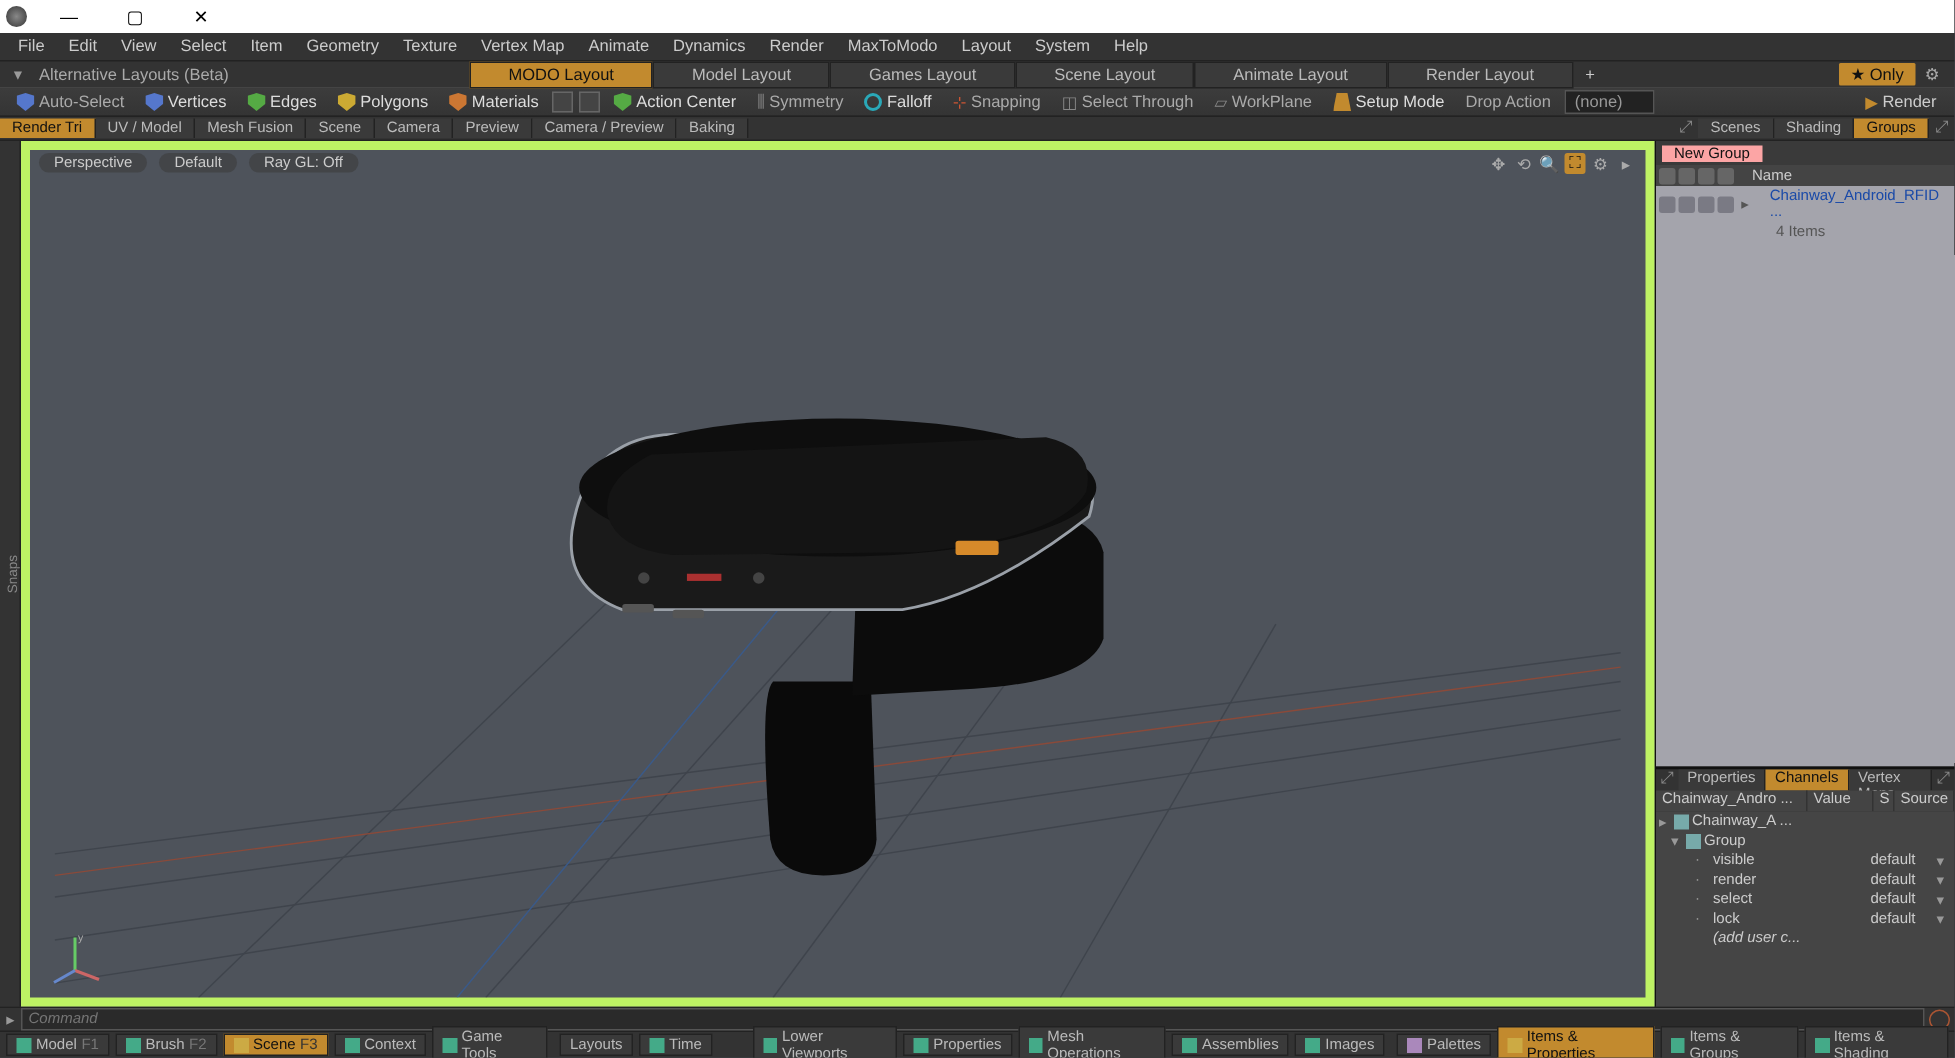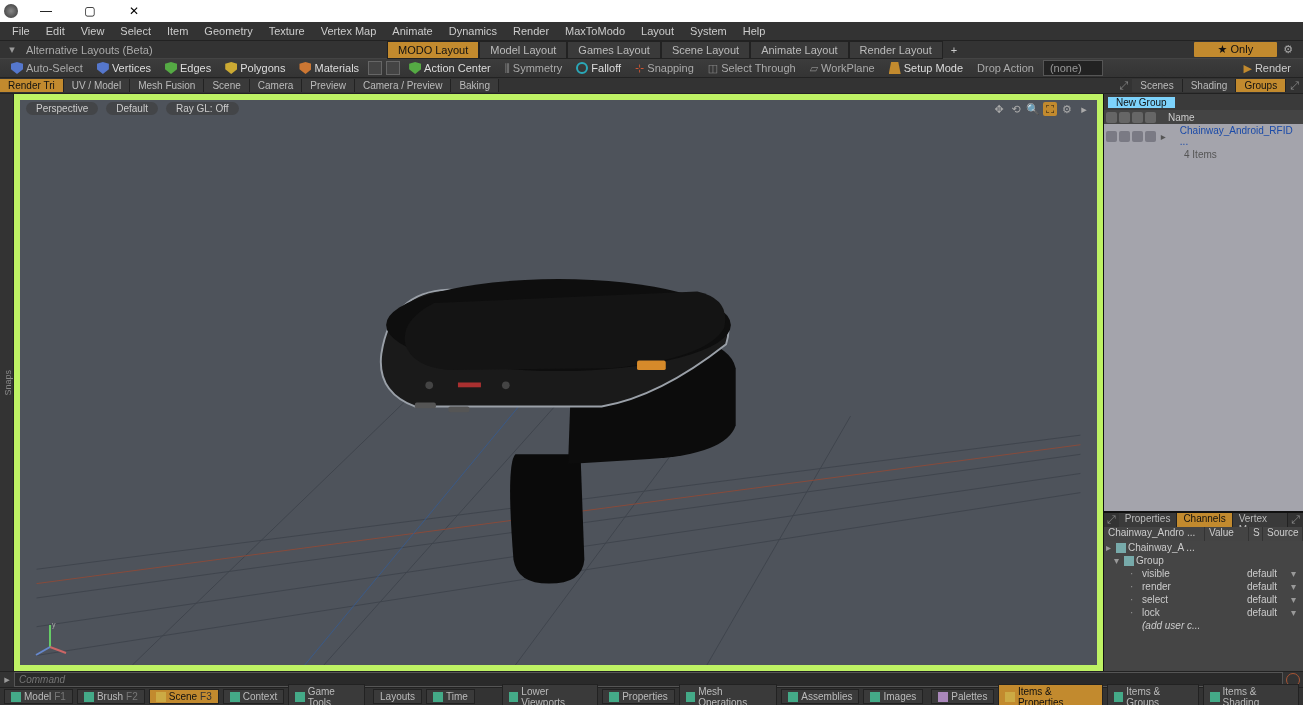--- a/index.html
+++ b/index.html
@@ -7,24 +7,24 @@
 .titlebar { height:22px; background:#fff; color:#000; display:flex; align-items:center; padding:0 4px; }
 .titlebar .logo { width:14px; height:14px; background:radial-gradient(circle,#888,#333); border-radius:50%; margin-right:6px; }
 .titlebar .title { flex:1; font-size:11px; }
 .titlebar .winbtn { width:44px; text-align:center; font-size:12px; cursor:pointer; }
 .menubar { height:18px; background:#333; display:flex; align-items:center; padding:0 4px; gap:0; }
 .menubar .mitem { padding:0 8px; color:#ccc; cursor:pointer; font-size:11px; }
 .layoutbar { height:18px; background:#333; display:flex; align-items:center; padding:0 4px; border-top:1px solid #222; }
 .layoutbar .dd { width:16px; text-align:center; color:#999; }
 .layoutbar .alt { color:#aaa; font-size:11px; padding:0 6px; }
 .layoutbar .spacer { flex:1; }
-.layoutbar .tab { padding:2px 10px; background:#3a3a3a; color:#bbb; font-size:11px; border:1px solid #222; cursor:pointer; }
+.layoutbar .tab { padding:2px 25px; background:#3a3a3a; color:#bbb; font-size:11px; border:1px solid #222; cursor:pointer; }
 .layoutbar .tab.active { background:#c28a2e; color:#111; }
 .layoutbar .plus { padding:2px 8px; color:#ccc; cursor:pointer; }
-.layoutbar .only { background:#c28a2e; color:#111; padding:1px 24px; border-radius:1px; }
+.layoutbar .only { background:#c28a2e; color:#111; padding:1px 8px; border-radius:1px; }
 .layoutbar .gear { padding:0 6px; color:#aaa; }
 .toolbar { height:20px; background:linear-gradient(#3c3c3c,#343434); display:flex; align-items:center; padding:0 6px; gap:4px; border-top:1px solid #444; border-bottom:1px solid #222; }
 .toolbar .tbtn { display:flex; align-items:center; gap:3px; padding:0 5px; color:#aaa; font-size:11px; cursor:pointer; }
 .toolbar .tbtn.on { color:#ddd; }
 .tico { width:12px; height:12px; display:inline-block; }
 .shield-b{background:#5577cc;clip-path:polygon(50% 0,100% 15%,100% 60%,50% 100%,0 60%,0 15%);}
 .shield-g{background:#55aa44;clip-path:polygon(50% 0,100% 15%,100% 60%,50% 100%,0 60%,0 15%);}
 .shield-y{background:#ccaa33;clip-path:polygon(50% 0,100% 15%,100% 60%,50% 100%,0 60%,0 15%);}
 .shield-o{background:#cc7733;clip-path:polygon(50% 0,100% 15%,100% 60%,50% 100%,0 60%,0 15%);}
 .toolbar .sq { width:14px;height:14px;background:#444;border:1px solid #666; }
@@ -45,21 +45,21 @@
 .vp-tr { position:absolute; top:2px; right:6px; display:flex; gap:3px; }
 .vp-tr .ic { width:14px;height:14px; color:#aaa; font-size:11px; display:flex;align-items:center;justify-content:center; cursor:pointer;}
 .vp-tr .ic.hl { background:#c28a2e;color:#111;border-radius:2px;}
 .grid3d { position:absolute; inset:0; }
 .grid3d svg { width:100%; height:100%; }
 .stats { position:absolute; bottom:6px; right:8px; text-align:right; font-size:10px; color:#ddd; line-height:13px;}
 .stats .noitems{color:#e6a73a;}
 .axis-gizmo{position:absolute;bottom:8px;left:10px;width:40px;height:40px;}
 .rightcol { width:200px; background:#333; display:flex; flex-direction:column; border-left:1px solid #111;}
 .rightcol .grouphead { height:16px; background:#3a3a3a; display:flex; padding:0 4px; align-items:center;}
-.rightcol .gtab { padding:0 8px; font-size:10px; background:#7dd3fc; color:#111;}
+.rightcol .gtab { padding:0 8px; font-size:10px; background:#fca5a5; color:#111;}
 .rightcol .listhead { height:14px; background:#444; display:flex; align-items:center; font-size:10px; color:#ccc; padding:0 2px;}
 .rightcol .listhead .col1{width:54px;display:flex;gap:2px;}
 .rightcol .listhead .tinyico{width:11px;height:11px;background:#666;border-radius:2px;}
 .rightcol .listbody { flex:1; background:#a4a4ac; overflow:auto; font-size:10px; }
 .rightcol .row { display:flex; align-items:center; padding:1px 2px;}
 .rightcol .row .icons{width:54px;display:flex;gap:2px;}
 .rightcol .row .tiny{width:11px;height:11px;background:#7a7a84;border-radius:2px;}
 .rightcol .row .itemname{color:#1a4aa8;margin-left:14px;}
 .rightcol .row .sub{color:#555;margin-left:24px;}
 .chanpanel { height:160px; display:flex; flex-direction:column; border-top:2px solid #111;}

